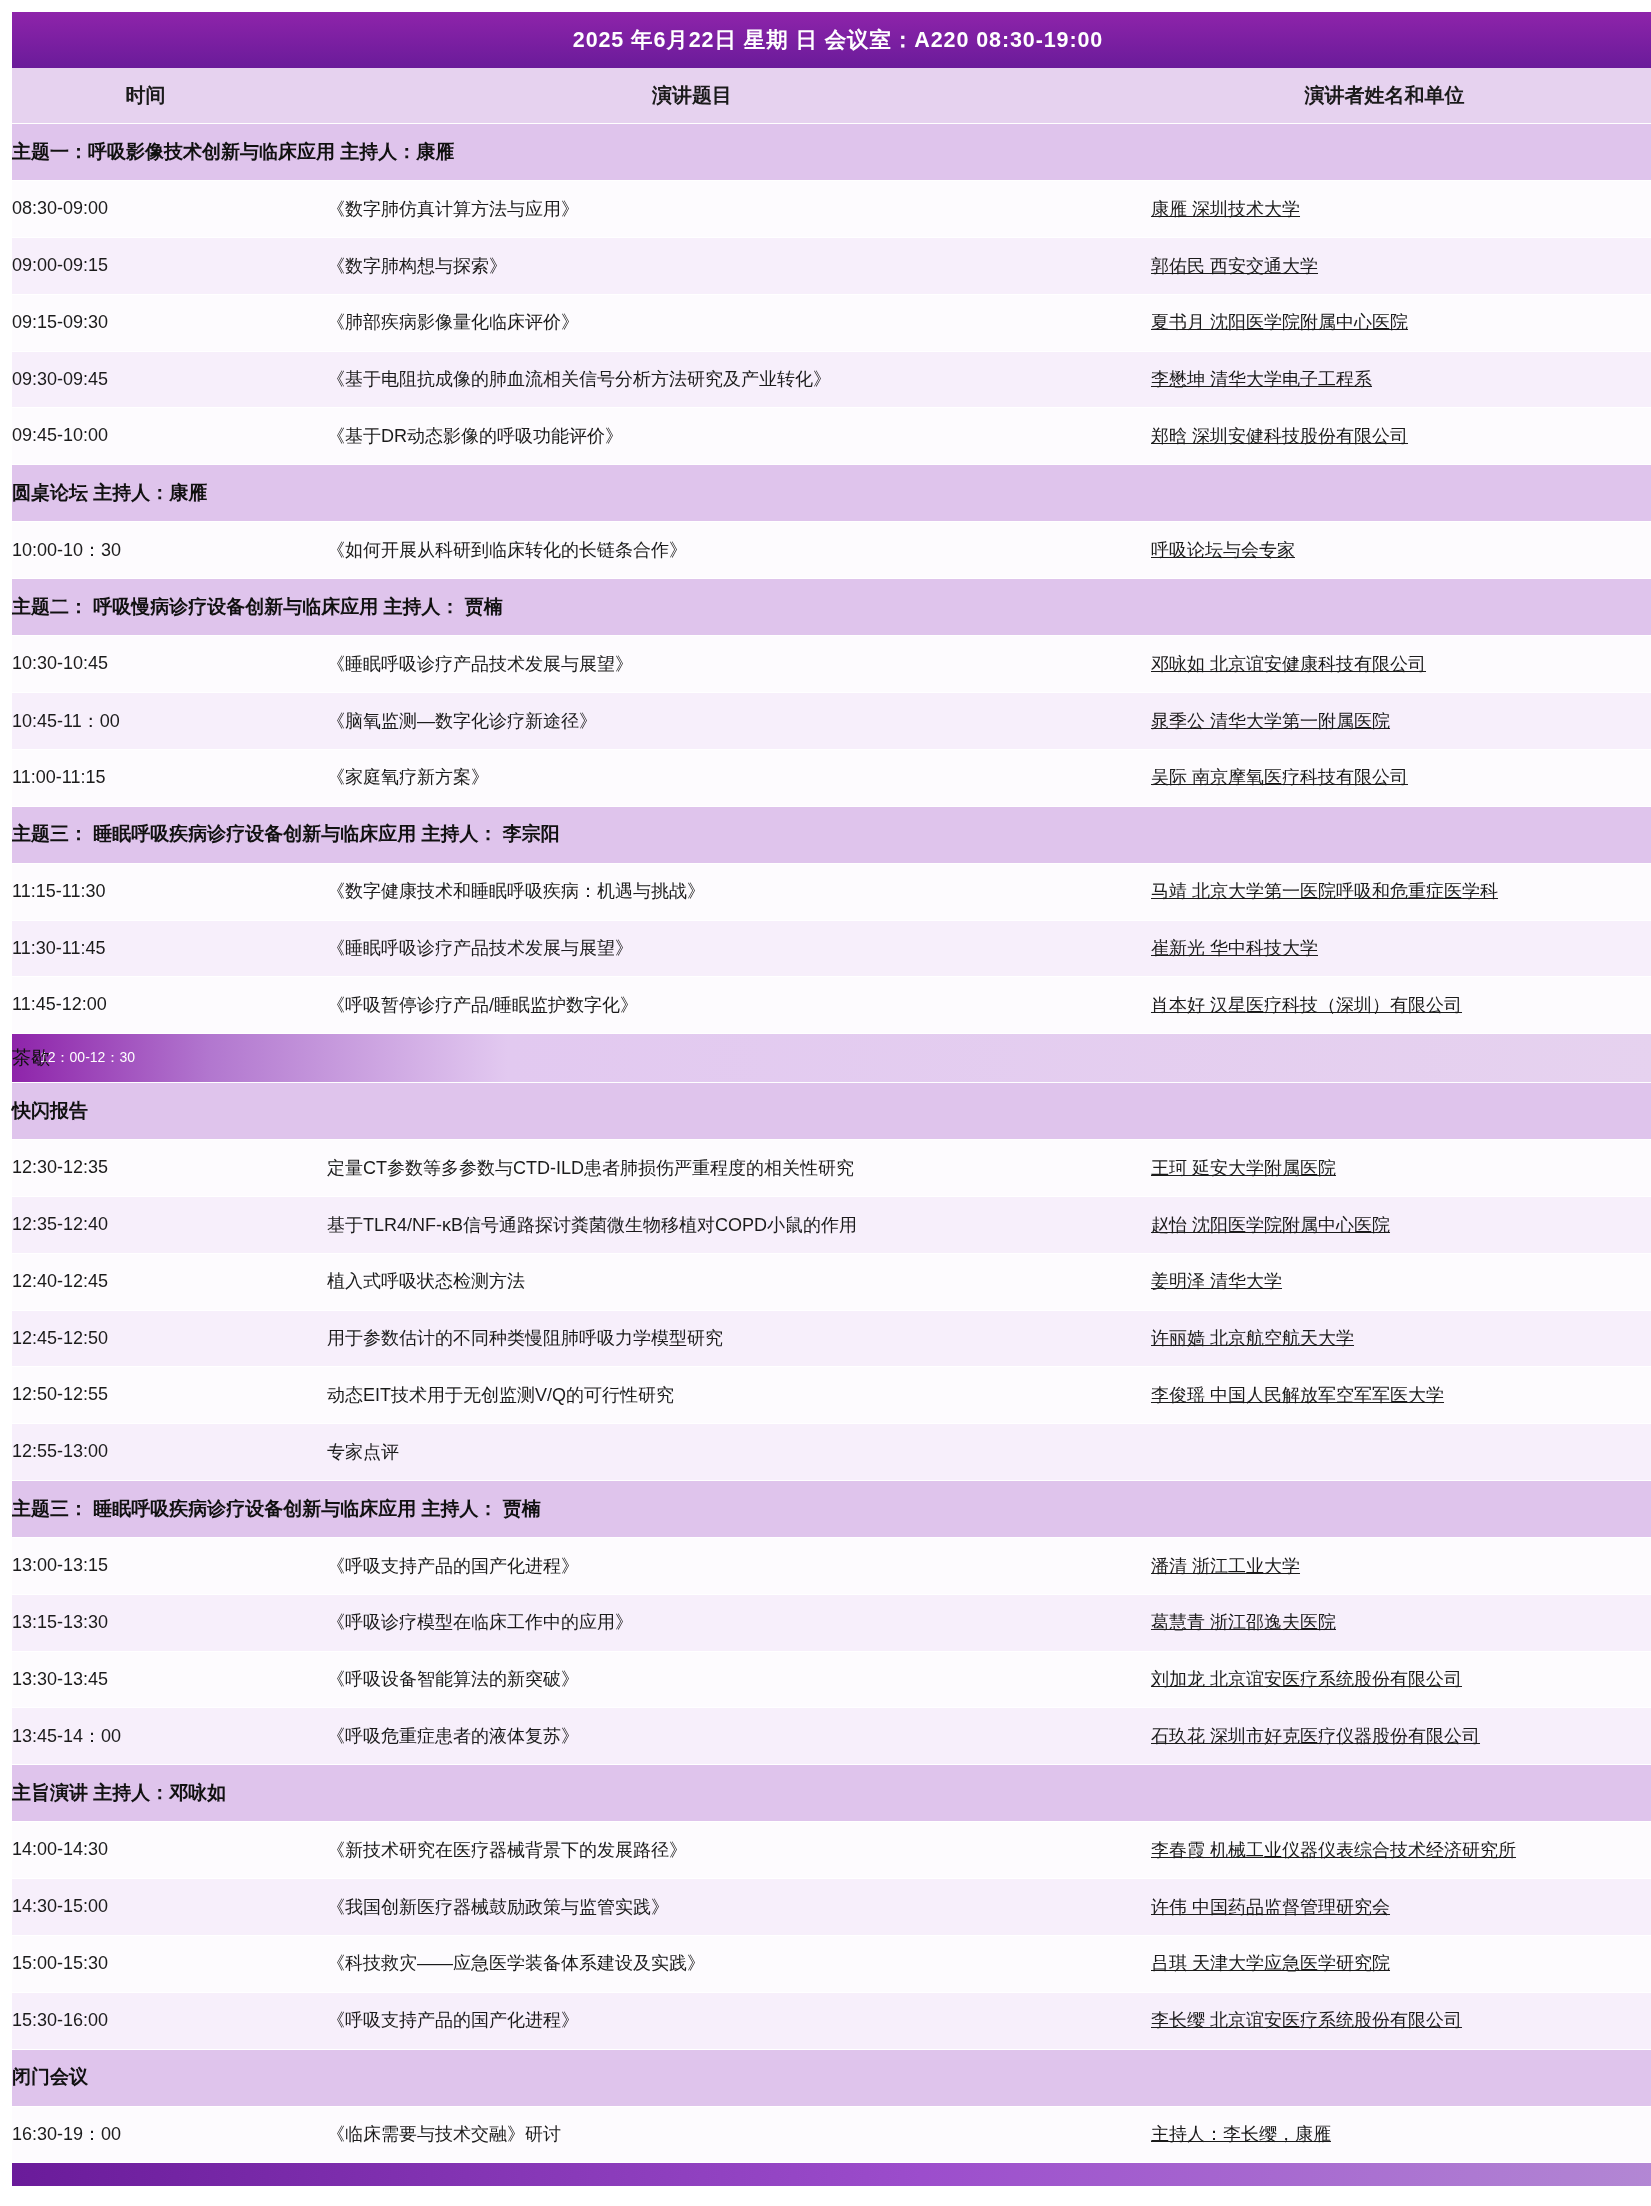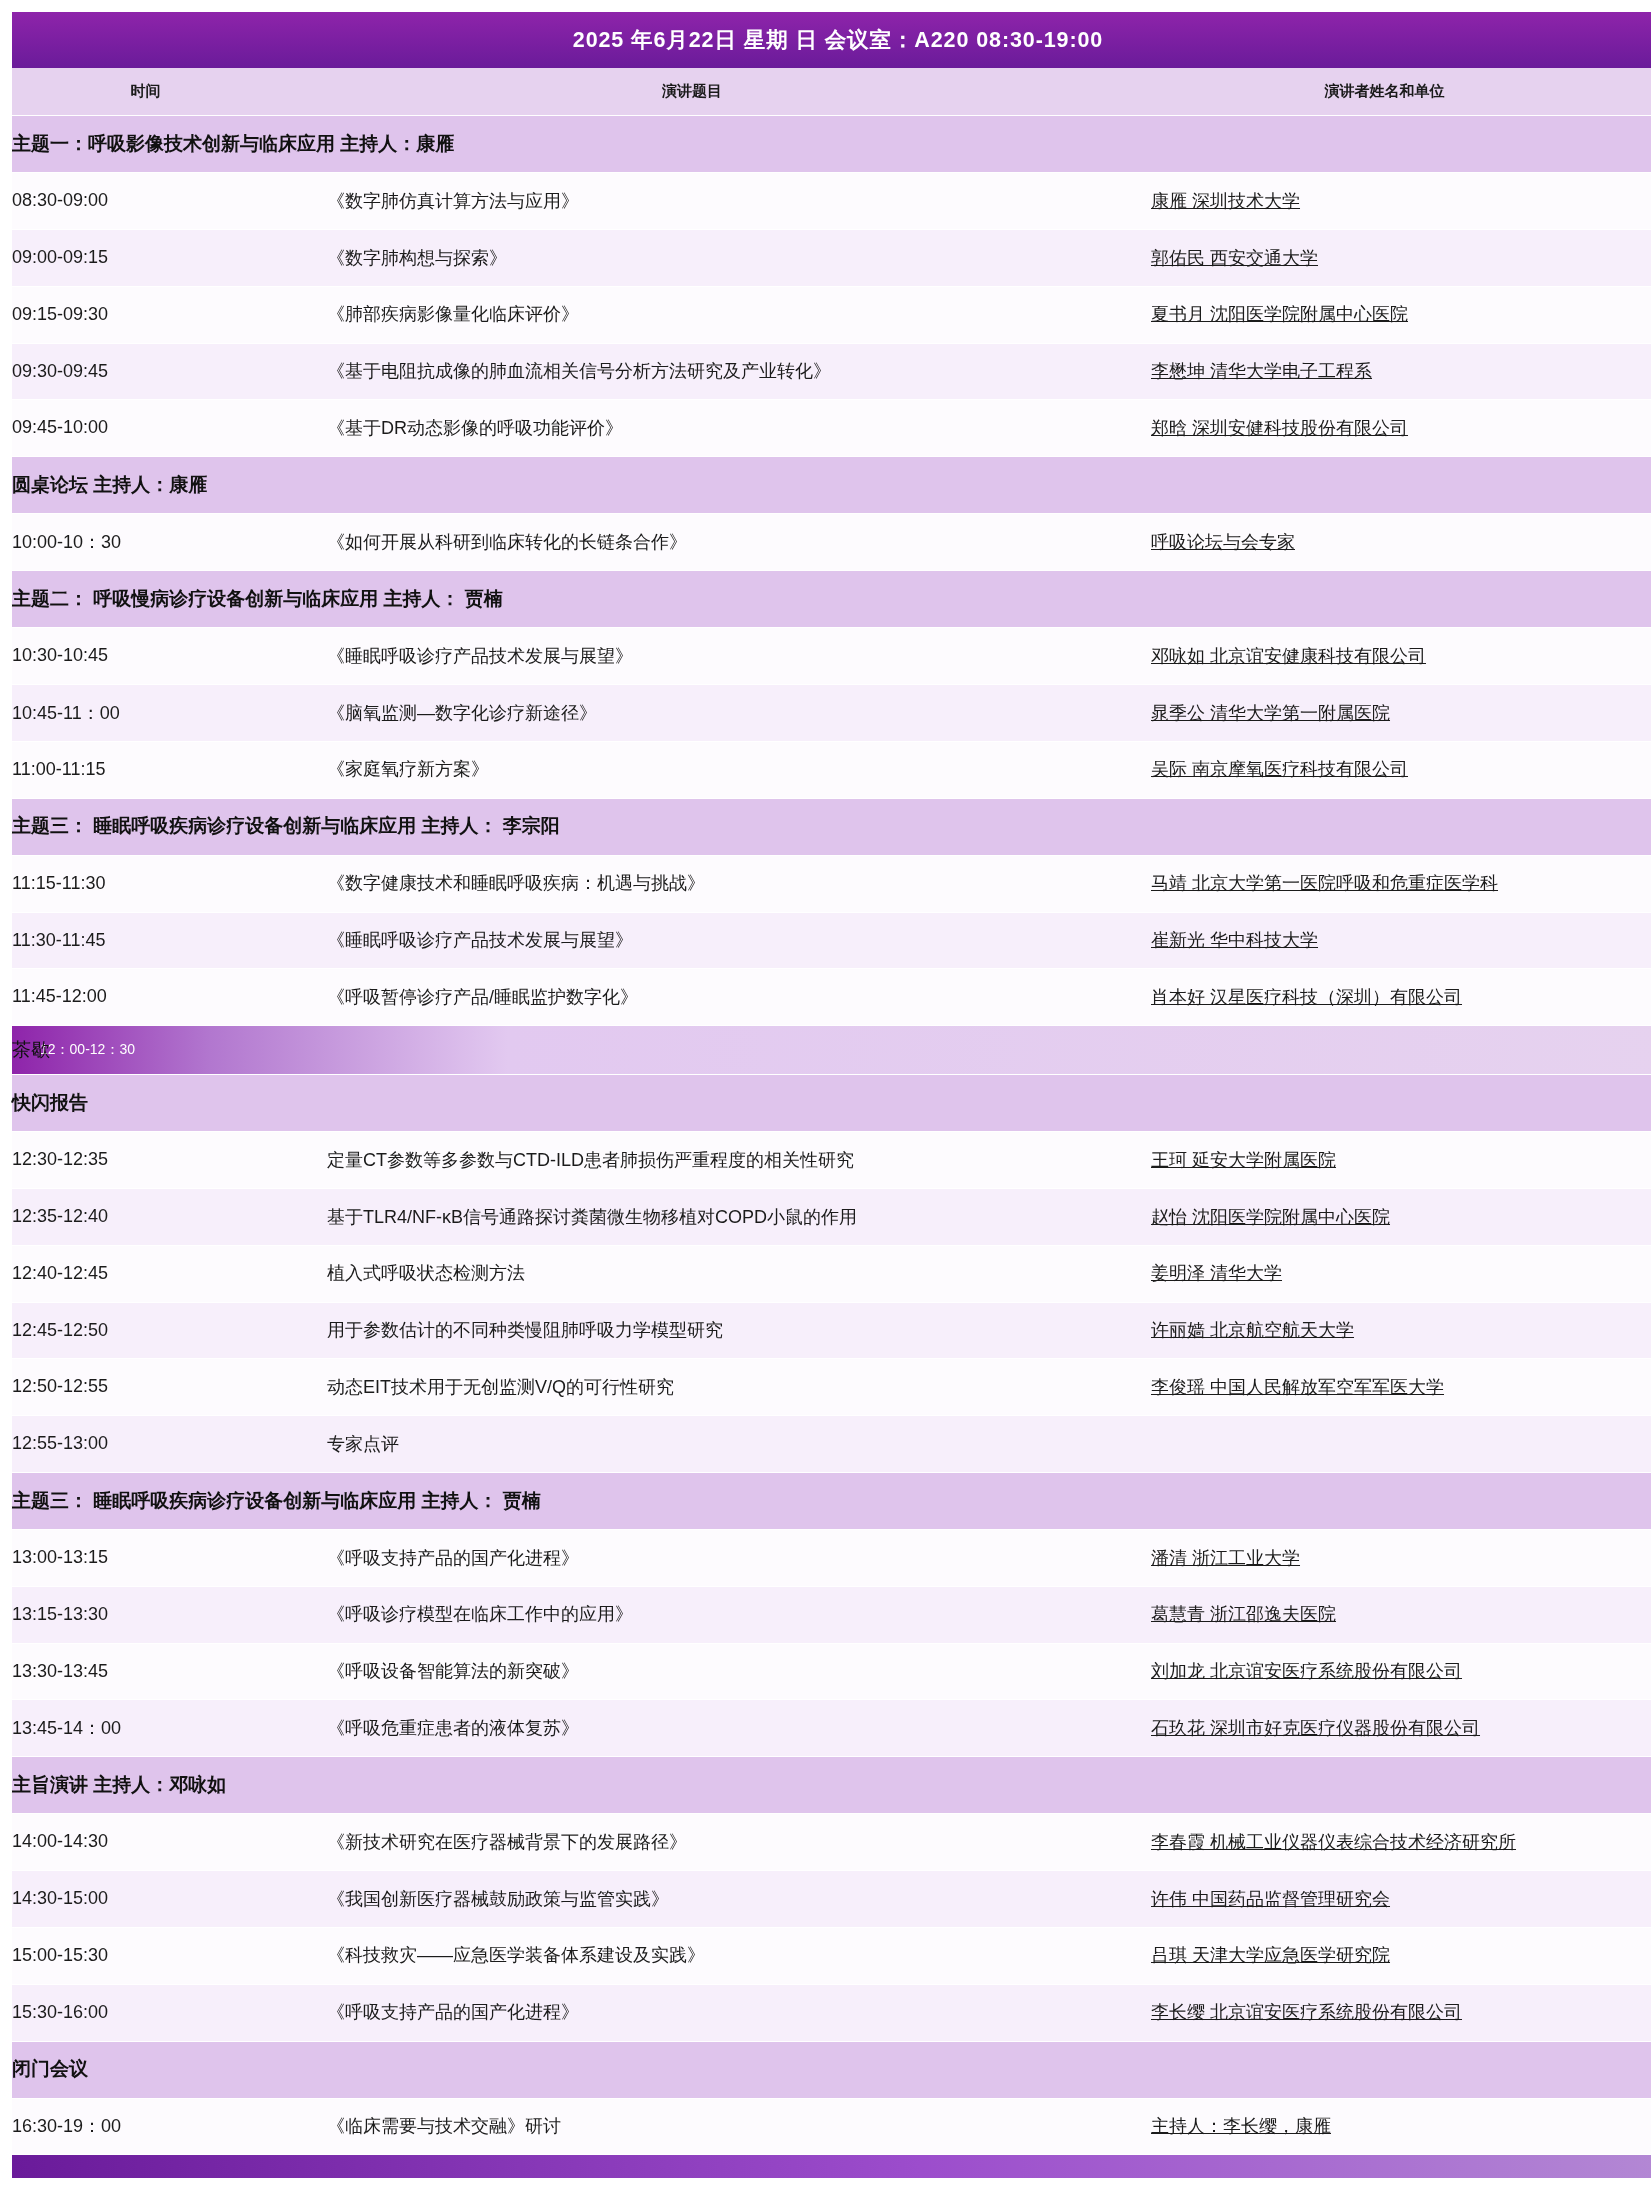--- a/index.html
+++ b/index.html
@@ -34,21 +34,21 @@
     font-size: 21.5px;
     font-weight: bold;
     letter-spacing: 0.9px;
     padding: 13px 0 13.8px 0;
     border: none;
   }
   
   .colhead td {
     background: #e6d2ef;
     color: #1a1a1a;
-    font-size: 15px;
+    font-size: 20px;
     font-weight: bold;
     text-align: center;
     padding: 13.8px 0 14.6px 0;
     border-bottom: 0.9px solid #ffffff;
   }
   
   .section td {
     background: #dfc4ec;
     color: #111111;
     font-size: 19px;

